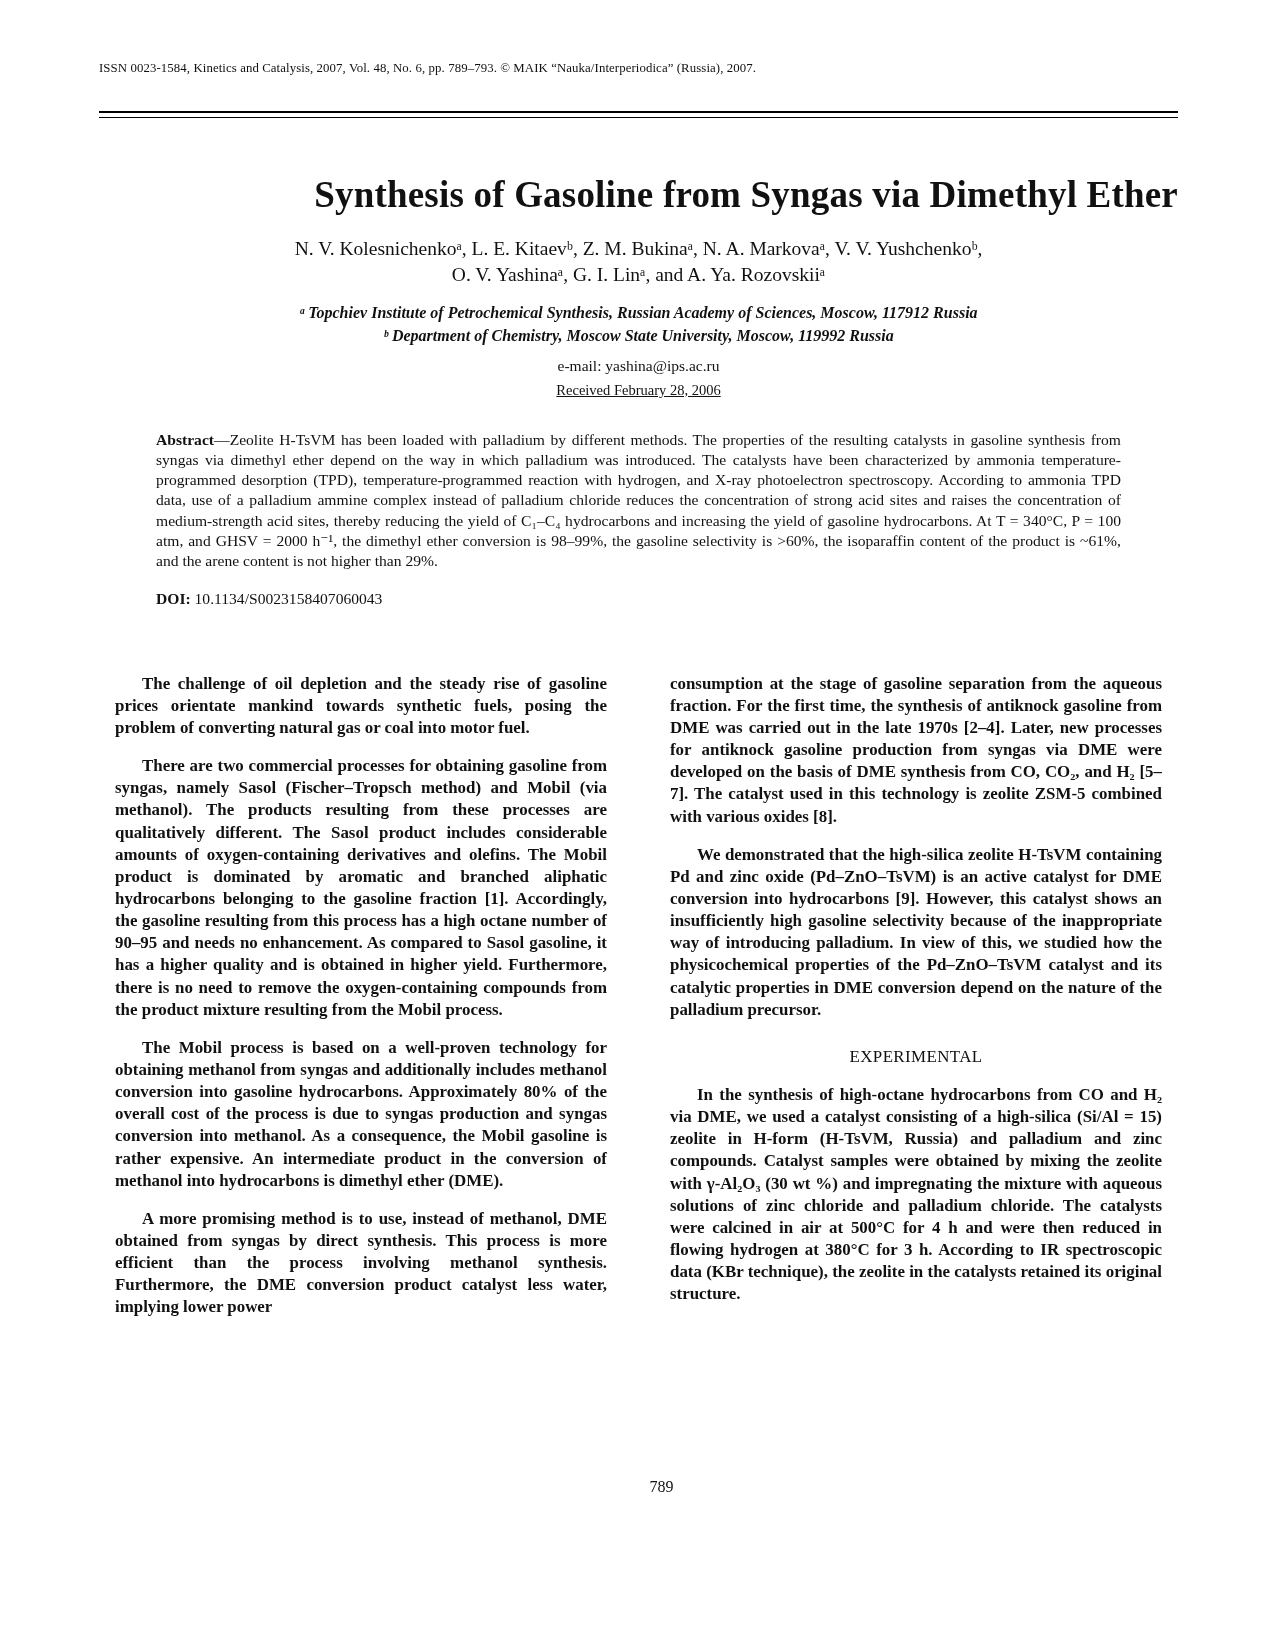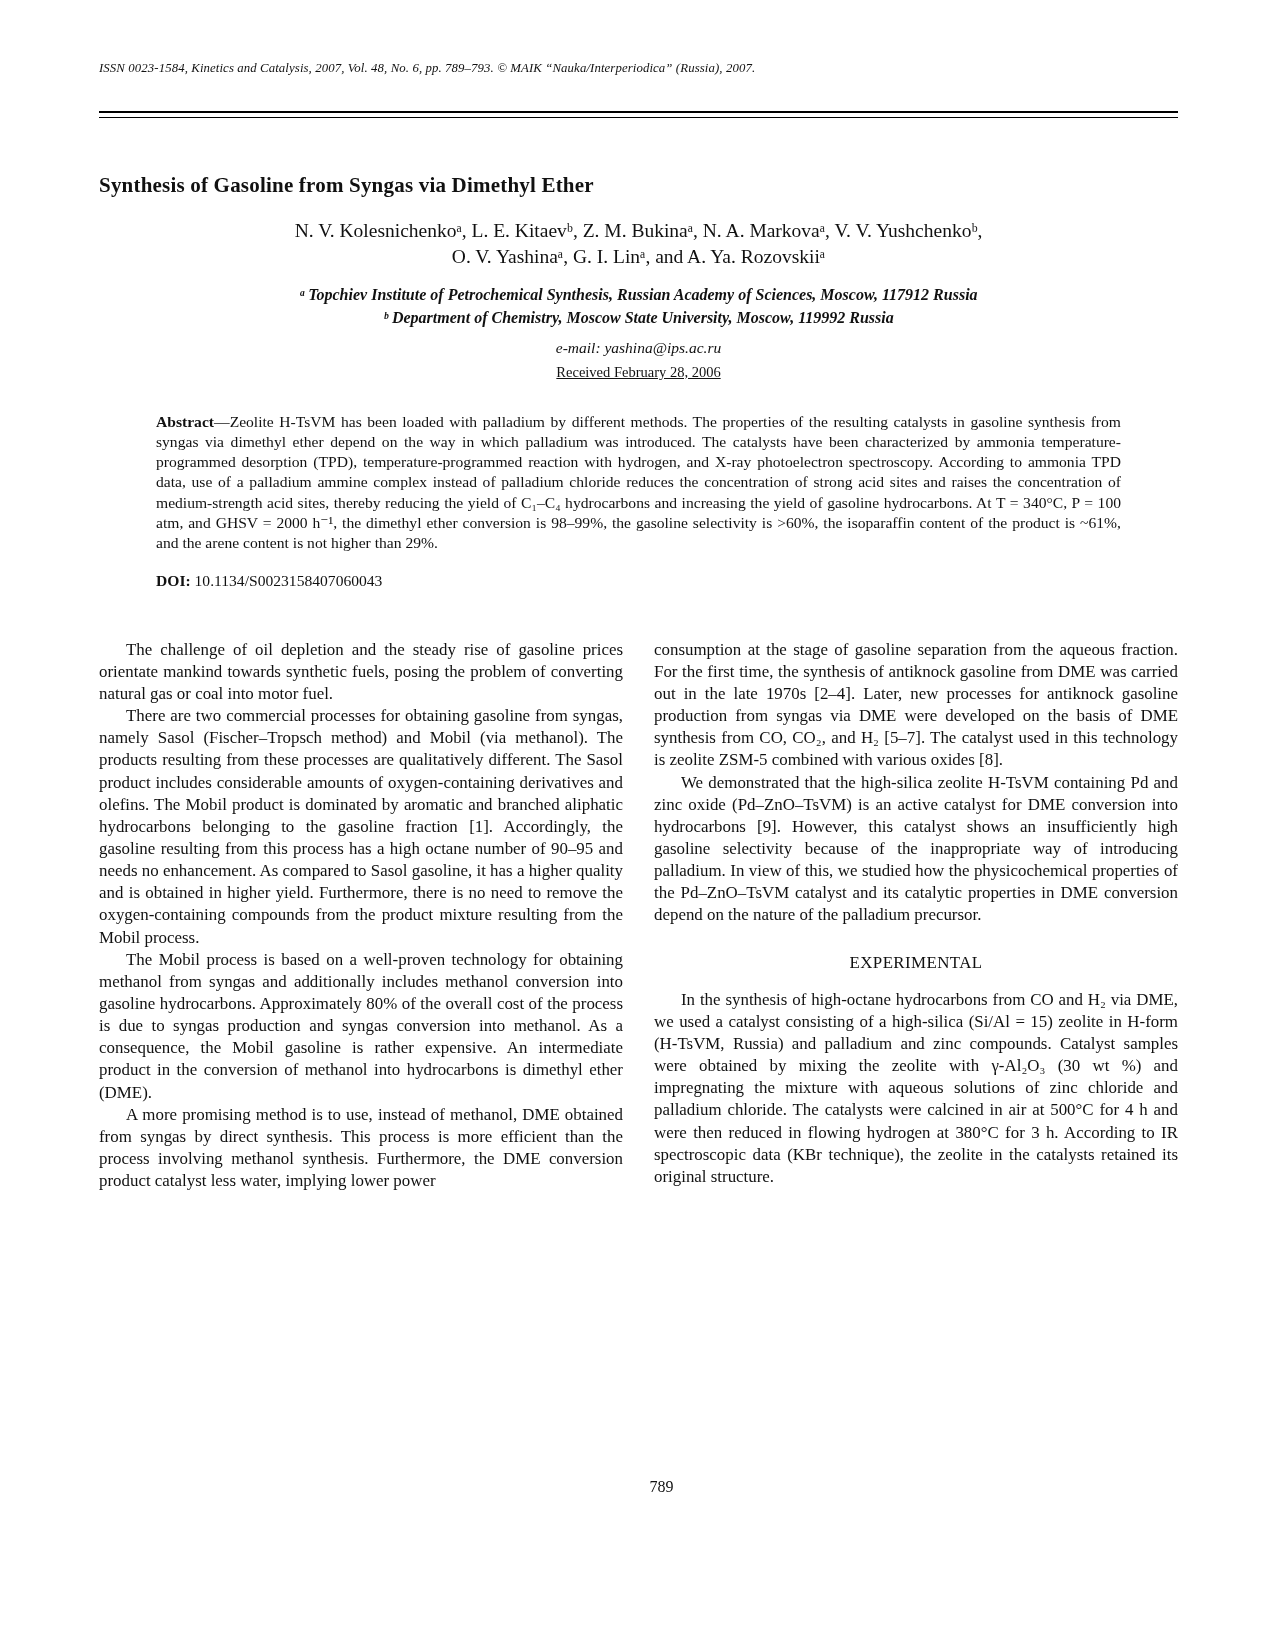--- a/index.html
+++ b/index.html
@@ -11,35 +11,34 @@
     font-family: "Liberation Serif", "DejaVu Serif", serif;
     position: relative;
     overflow: hidden;
   }
   .page {
     position: relative;
     width: 100%; height: 100%;
     padding: 60px 97px 0 99px;
   }
   .journal-header {
-    font-style: italic;
     font-size: 12.8px;
     line-height: 1.3;
     letter-spacing: 0.1px;
   }
   .double-rule {
     margin-top: 34px;
     height: 7px;
     border-top: 2.5px solid #000;
     border-bottom: 1.3px solid #000;
   }
   .title {
     margin: 55px 0 0;
-    text-align: left;
-    font-size: 21px;
+    text-align: right;
+    font-size: 37px;
     font-weight: 700;
     letter-spacing: 0.2px;
     font-family: Liberation Serif, serif;
   }
   .authors {
     margin-top: 20px;
     text-align: center;
     font-weight: 400;
     font-size: 19.5px;
     line-height: 1.35;
@@ -48,21 +47,20 @@
     margin-top: 13px;
     text-align: center;
     font-style: italic;
     font-size: 16px;
     line-height: 1.45;
     font-weight: bold;
   }
   .email {
     margin-top: 9px;
     text-align: center;
-    font-style: italic;
     font-size: 15.5px;
   }
   .received {
     margin-top: 7px;
     text-align: center;
     font-size: 14.5px;
     text-decoration: underline;
   }
   .abstract {
     margin: 31px 57px 0 57px;
@@ -73,21 +71,21 @@
   .abstract .doi { margin-top: 18px; text-align: left; }
   .bold { font-weight: 700; text-align: right; }
   .columns {
     display: flex;
     gap: 31px;
     margin-top: 47px;
     font-size: 16.9px;
     line-height: 1.31;
   }
   .col { flex: 1 1 0; text-align: justify; hyphens: auto; }
-  .col p { margin: 0; text-indent: 27px; }
+  .col p { margin: 16px; text-indent: 27px; font-weight: bold; }
   .col p.no-indent { text-indent: 0; }
   .section-heading {
     margin: 25px 0 15px;
     text-align: center;
     font-size: 16.9px;
     font-weight: 400;
     letter-spacing: 0.4px;
   }
   .page-number {
     position: absolute;

